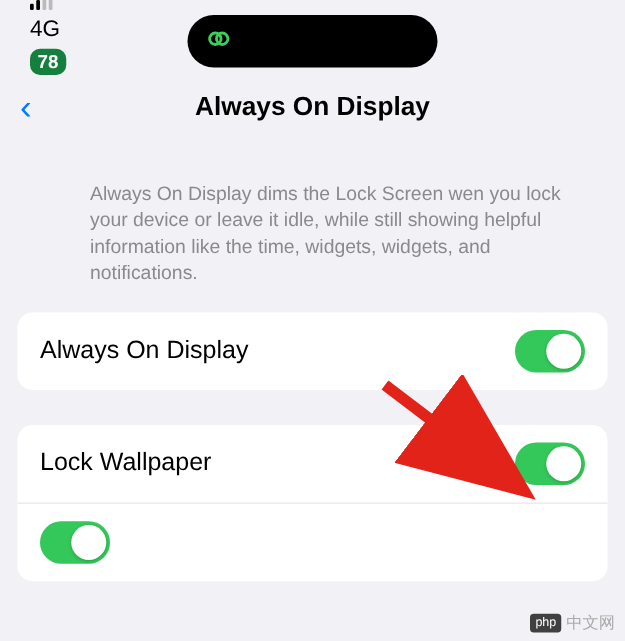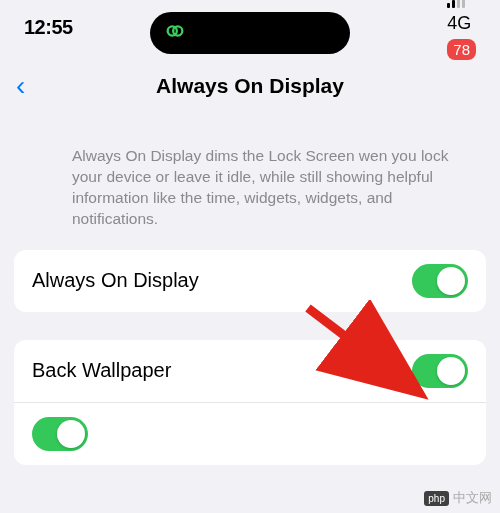--- a/index.html
+++ b/index.html
@@ -63,26 +63,26 @@
     .bar.empty { background: #bbb; }
     .b1 { height: 5px; }
     .b2 { height: 8px; }
     .b3 { height: 11px; }
     .b4 { height: 14px; }
     .net-label {
       font-size: 18px;
       font-weight: 500;
     }
     .battery {
-      background: #ef4444;
+      background: #15803d;
       color: #fff;
       border-radius: 8px;
       padding: 2px 6px;
       font-size: 15px;
-      font-weight: 400;
+      font-weight: 700;
       position: relative;
     }
     .nav-header {
       display: flex;
       align-items: center;
       padding: 22px 16px 18px 16px;
       position: relative;
     }
     .back-btn {
       display: flex;
@@ -166,21 +166,20 @@
       color: #fff;
       font-size: 10px;
       padding: 2px 4px;
       border-radius: 3px;
     }
   </style>
 </head>
 <body>
 
 <div class="status-bar">
-  <div class="status-left">12:55</div>
   <div class="dynamic-island">
     <span class="island-icon">
       <svg width="22" height="22" viewBox="0 0 24 24" fill="none" stroke="currentColor" stroke-width="2.5" stroke-linecap="round">
         <circle cx="9" cy="12" r="5"></circle>
         <circle cx="15" cy="12" r="5"></circle>
       </svg>
     </span>
   </div>
   <div class="status-right">
     <div class="signal-bars">
@@ -207,21 +206,21 @@
   <div class="settings-row">
     <span>Always On Display</span>
     <div class="toggle">
       <div class="knob"></div>
     </div>
   </div>
 </div>
 
 <div class="settings-group">
   <div class="settings-row">
-    <span>Back Wallpaper</span>
+    <span>Lock Wallpaper</span>
     <div class="toggle">
       <div class="knob"></div>
     </div>
   </div>
   <div class="settings-row">
     <div class="toggle">
       <div class="knob"></div>
     </div>
   </div>
 </div>

